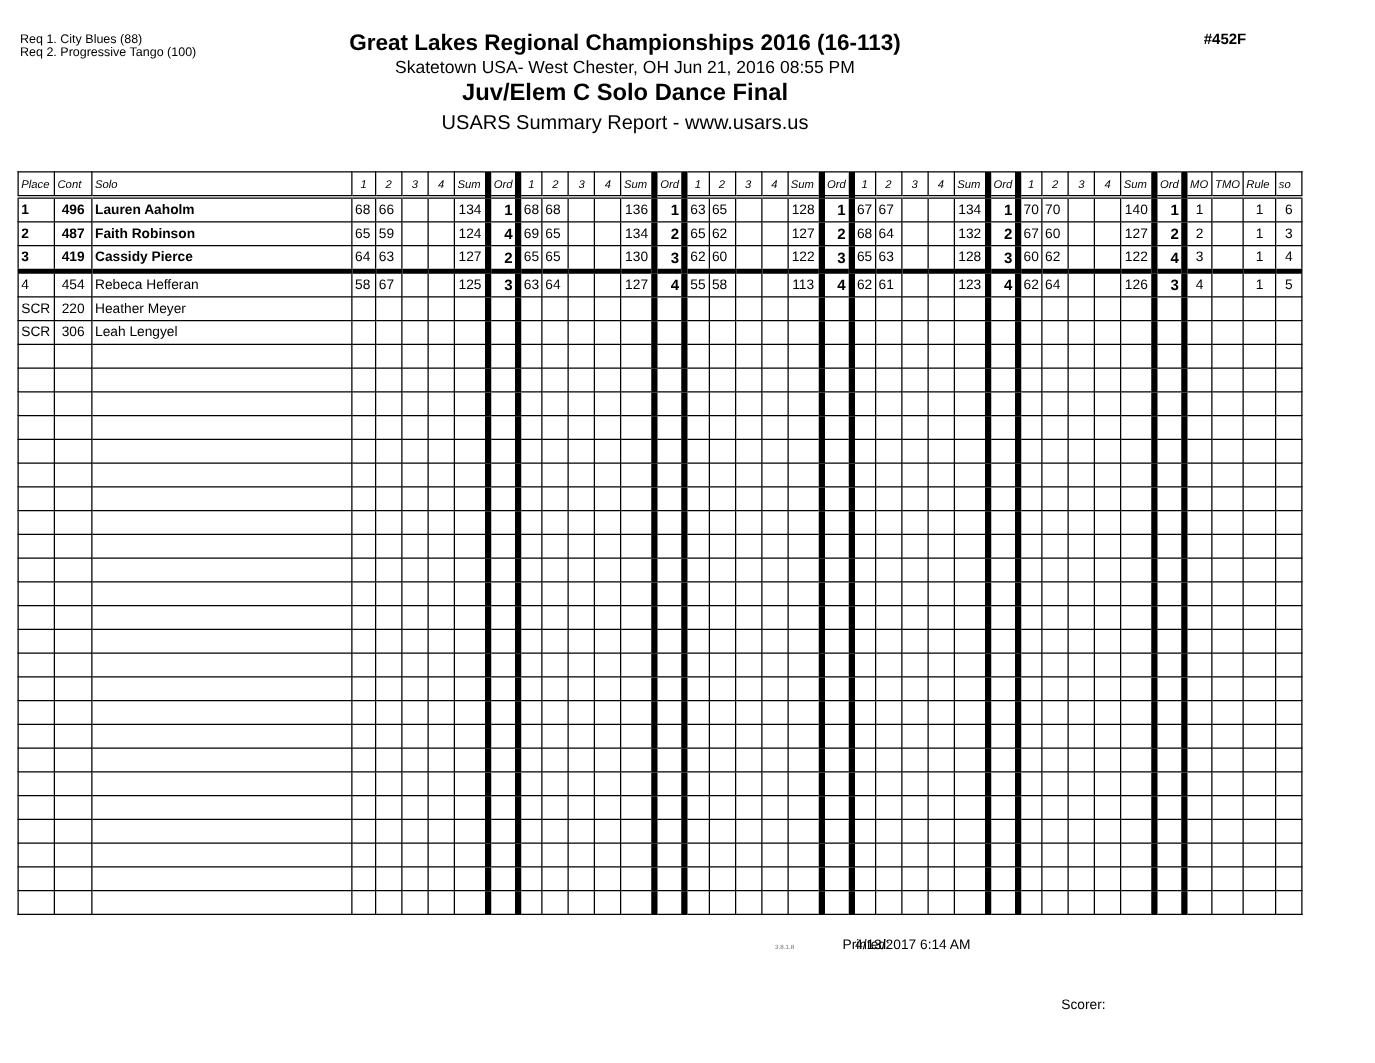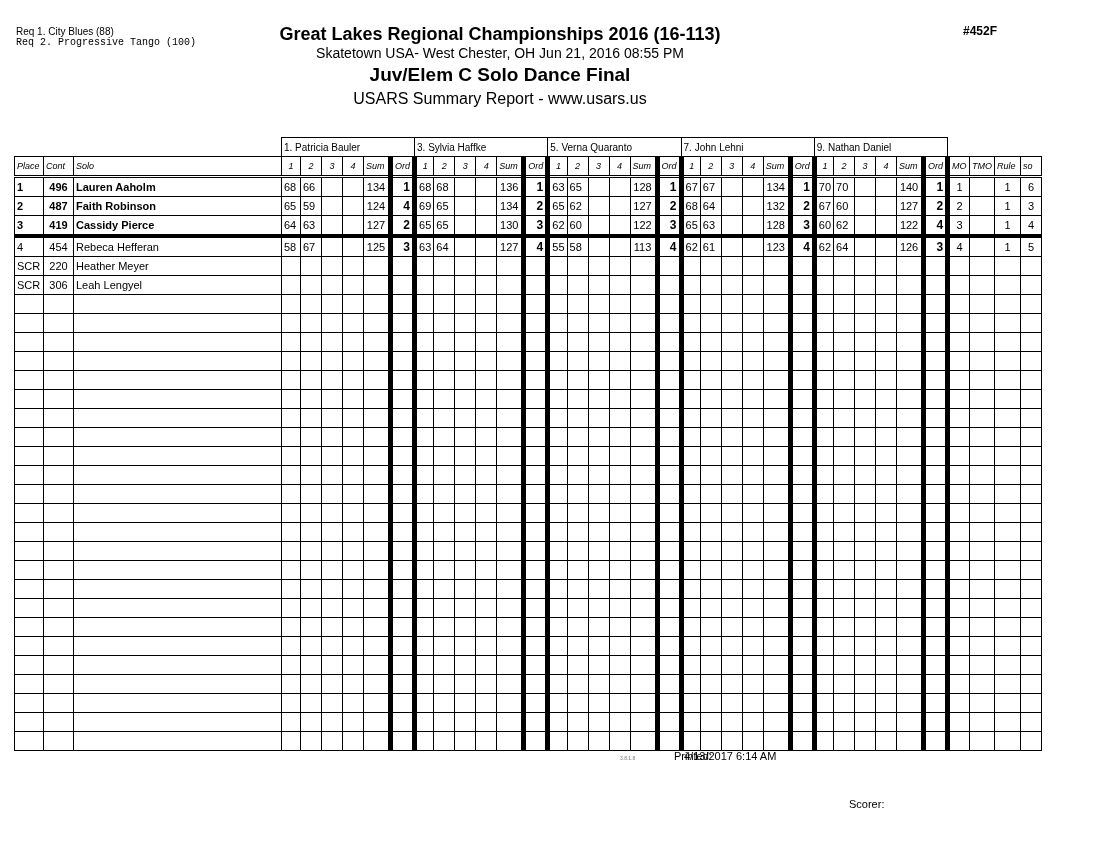--- a/index.html
+++ b/index.html
@@ -23,21 +23,21 @@
   td.ordh { border-left:5px solid #000 !important; border-right:5px solid #000 !important; font-size:9px; }
   tr.bold td.b { font-weight:bold; }
   tr.sep td { border-bottom:4px solid #000; }
   .footer { top:750px; font-size:11px; }
   .ver { font-size:5px; color:#777; }
 </style>
 </head>
 <body>
 
 <div class="abs req" style="top:26px;">Req  1.  City Blues (88)</div>
-<div class="abs req" style="top:37px;font-family:Liberation Mono, monospace;">Req  2.  Progressive Tango (100)</div>
+<div class="abs req" style="top:37px;">Req  2.  Progressive Tango (100)</div>
 
 <div class="abs title" id="t1">Great Lakes Regional Championships 2016 (16-113)</div>
 <div class="abs title" id="t2">Skatetown USA- West Chester, OH  Jun 21, 2016  08:55 PM</div>
 <div class="abs title" id="t3">Juv/Elem C Solo Dance Final</div>
 <div class="abs title" id="t4">USARS Summary Report - www.usars.us</div>
 <div class="abs" id="evno">#452F</div>
 
 <table class="grid">
   <colgroup id="cols">
       <col style="width: 29px;">
@@ -72,29 +72,20 @@
       <col style="width: 21px;">
       <col style="width: 21px;">
       <col style="width: 27px;">
       <col style="width: 24px;">
       <col style="width: 22px;">
       <col style="width: 25px;">
       <col style="width: 26px;">
       <col style="width: 21px;">
     </colgroup>
   <tbody id="tbody">
-      <tr class="jh">
-        <td class="blank" colspan="3"></td>
-        <td colspan="6">1.  Patricia Bauler</td>
-        <td colspan="6">3.  Sylvia Haffke</td>
-        <td colspan="6">5.  Verna Quaranto</td>
-        <td colspan="6">7.  John Lehni</td>
-        <td colspan="6">9.  Nathan  Daniel</td>
-        <td class="blank" colspan="4"></td>
-      </tr>
       <tr class="ch">
         <td>Place</td>
         <td>Cont</td>
         <td>Solo</td>
         <td class="c">1</td>
         <td class="c">2</td>
         <td class="c">3</td>
         <td class="c">4</td>
         <td class="">Sum</td>
         <td class="ordh">Ord</td>

